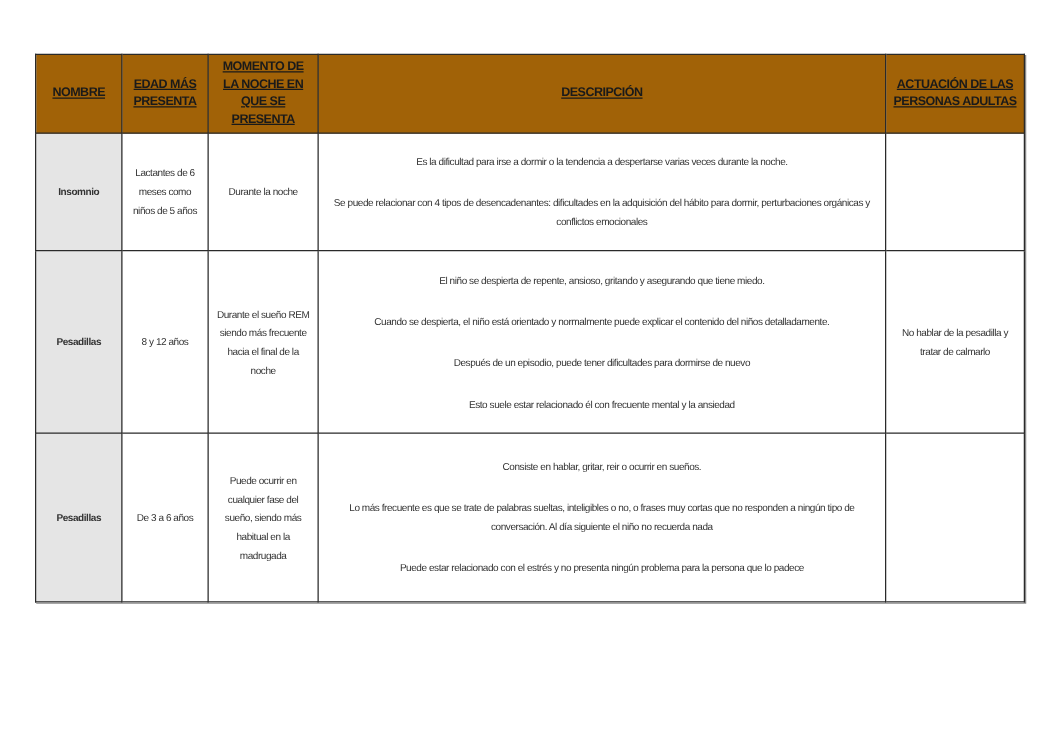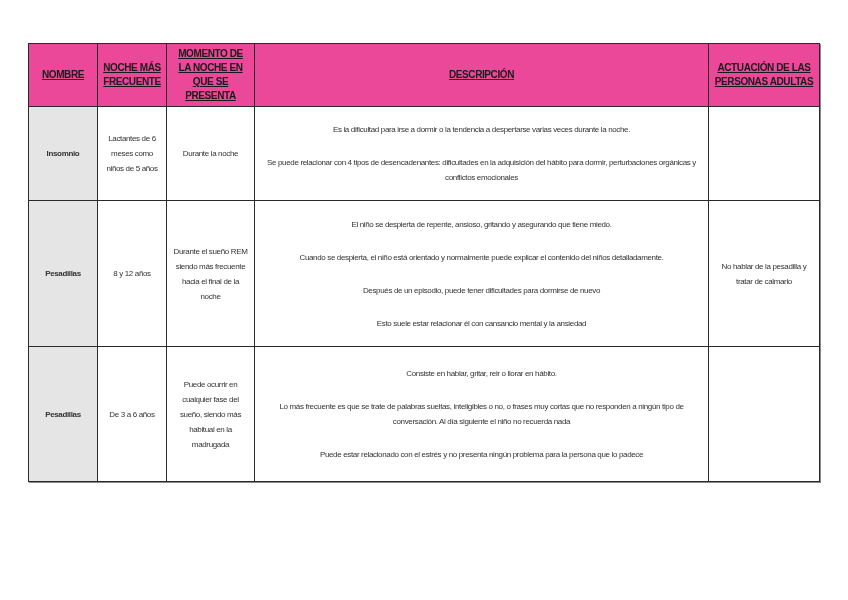--- a/index.html
+++ b/index.html
@@ -10,21 +10,21 @@
     border-collapse: collapse; table-layout: fixed;
     width: 791px;
     box-shadow: 1px 1px 0 #888;
   }
   table.sleep th, table.sleep td {
     border: 1px solid #2a2a2a;
     text-align: center; vertical-align: middle;
     padding: 0 5px;
   }
   table.sleep th {
-    background: #ec4899;
+    background: #a16207;
     font-weight: bold;
     font-size: 10px;
     line-height: 14px;
     text-decoration: underline;
     letter-spacing: -0.4px;
     color: #1a1a1a;
     height: 62px;
   }
   table.sleep td {
     font-size: 8px;
@@ -52,21 +52,21 @@
   <colgroup>
     <col class="col-name">
       <col class="col-age">
       <col class="col-moment">
       <col class="col-desc">
       <col class="col-act">
   </colgroup>
   <thead>
     <tr>
       <th>NOMBRE</th>
-      <th>NOCHE MÁS FRECUENTE</th>
+      <th>EDAD MÁS PRESENTA</th>
       <th>MOMENTO DE LA NOCHE EN QUE SE PRESENTA</th>
       <th>DESCRIPCIÓN</th>
       <th>ACTUACIÓN DE LAS PERSONAS ADULTAS</th>
     </tr>
   </thead>
   <tbody>
     <tr class="r1">
       <td class="name">Insomnio</td>
       <td>Lactantes de 6 meses como niños de 5 años</td>
       <td>Durante la noche</td>
@@ -77,29 +77,29 @@
       <td></td>
     </tr>
     <tr class="r2">
       <td class="name">Pesadillas</td>
       <td>8 y 12 años</td>
       <td>Durante el sueño REM siendo más frecuente hacia el final de la noche</td>
       <td class="desc">
         <p>El niño se despierta de repente, ansioso, gritando y asegurando que tiene miedo.</p>
         <p>Cuando se despierta, el niño está orientado y normalmente puede explicar el contenido del niños detalladamente.</p>
         <p>Después de un episodio, puede tener dificultades para dormirse de nuevo</p>
-        <p>Esto suele estar relacionar él con cansancio mental y la ansiedad</p>
+        <p>Esto suele estar relacionado él con frecuente mental y la ansiedad</p>
       </td>
       <td>No hablar de la pesadilla y tratar de calmarlo</td>
     </tr>
     <tr class="r3">
       <td class="name">Pesadillas</td>
       <td>De 3 a 6 años</td>
       <td>Puede ocurrir en cualquier fase del sueño, siendo más habitual en la madrugada</td>
       <td class="desc">
-        <p>Consiste en hablar, gritar, reir o llorar en hábito.</p>
+        <p>Consiste en hablar, gritar, reir o ocurrir en sueños.</p>
         <p>Lo más frecuente es que se trate de palabras sueltas, inteligibles o no, o frases muy cortas que no responden a ningún tipo de conversación. Al día siguiente el niño no recuerda nada</p>
         <p>Puede estar relacionado con el estrés y no presenta ningún problema para la persona que lo padece</p>
       </td>
       <td></td>
     </tr>
   </tbody>
 </table>
 
 </body></html>

